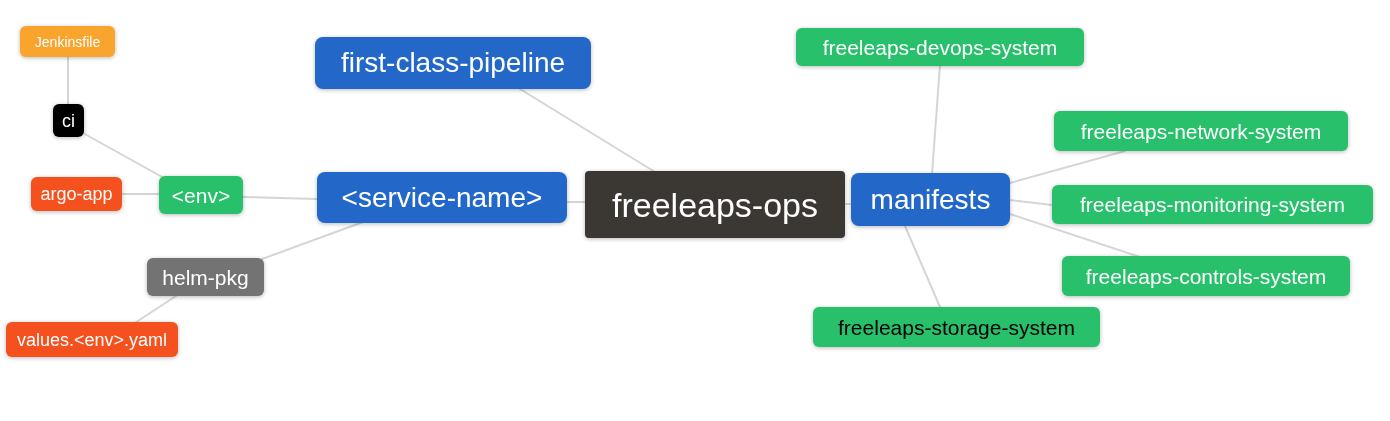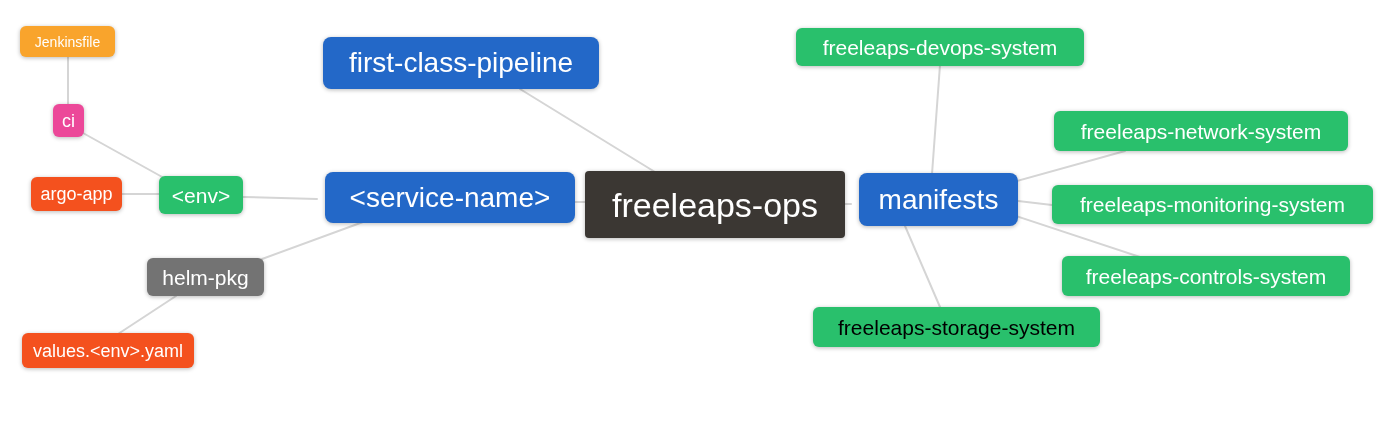--- a/index.html
+++ b/index.html
@@ -30,21 +30,21 @@
     justify-content: center;
     color: #ffffff;
     white-space: nowrap;
     border-radius: 6px;
     box-shadow: 0 1px 4px rgba(0,0,0,0.28);
     cursor: pointer;
     line-height: 1;
   }
   .node span { display: block; }
   .level-0 { font-size: 34px; border-radius: 4px; }
-  .level-1 { font-size: 28px; border-radius: 8px; margin-left: 8px; }
+  .level-1 { font-size: 28px; border-radius: 8px; }
   .level-2 { font-size: 21px; }
   .level-3 { font-size: 18px; }
   .level-4 { font-size: 14px; }
 </style>
 </head>
 <body>
 
 <div class="canvas" style="width: 1390px; height: 421px; background: rgb(255, 255, 255);">
   <svg class="edge-layer" width="1390" height="421" viewBox="0 0 1390 421">
       <line x1="68" y1="57" x2="68" y2="104" stroke="#D5D5D5" stroke-width="2" stroke-linecap="round"></line>
@@ -89,26 +89,26 @@
       </div>
       <div class="node level-2" style="left: 1052px; top: 185px; width: 321px; height: 39px; background: rgb(41, 192, 108); color: rgb(255, 255, 255);">
         <span>freeleaps-monitoring-system</span>
       </div>
       <div class="node level-2" style="left: 1062px; top: 256px; width: 288px; height: 40px; background: rgb(41, 192, 108); color: rgb(255, 255, 255);">
         <span>freeleaps-controls-system</span>
       </div>
       <div class="node level-2" style="left: 813px; top: 307px; width: 287px; height: 40px; background: rgb(41, 192, 108); color: #000000;">
         <span>freeleaps-storage-system</span>
       </div>
-      <div class="node level-3" style="left: 53px; top: 104px; width: 31px; height: 33px; background: #ec4899; color: rgb(255, 255, 255);">
+      <div class="node level-3" style="left: 53px; top: 104px; width: 31px; height: 33px; background: #000000; color: rgb(255, 255, 255);">
         <span>ci</span>
       </div>
       <div class="node level-3" style="left: 31px; top: 177px; width: 91px; height: 34px; background: rgb(244, 81, 30); color: rgb(255, 255, 255);">
         <span>argo-app</span>
       </div>
-      <div class="node level-3" style="left: 6px; top: 333px; width: 172px; height: 35px; background: rgb(244, 81, 30); color: rgb(255, 255, 255); margin-left: 16px;">
+      <div class="node level-3" style="left: 6px; top: 322px; width: 172px; height: 35px; background: rgb(244, 81, 30); color: rgb(255, 255, 255);">
         <span>values.&lt;env&gt;.yaml</span>
       </div>
       <div class="node level-4" style="left: 20px; top: 26px; width: 95px; height: 31px; background: rgb(249, 164, 44); color: rgb(255, 255, 255);">
         <span>Jenkinsfile</span>
       </div>
     </div>
 </div>
 
 </body></html>

